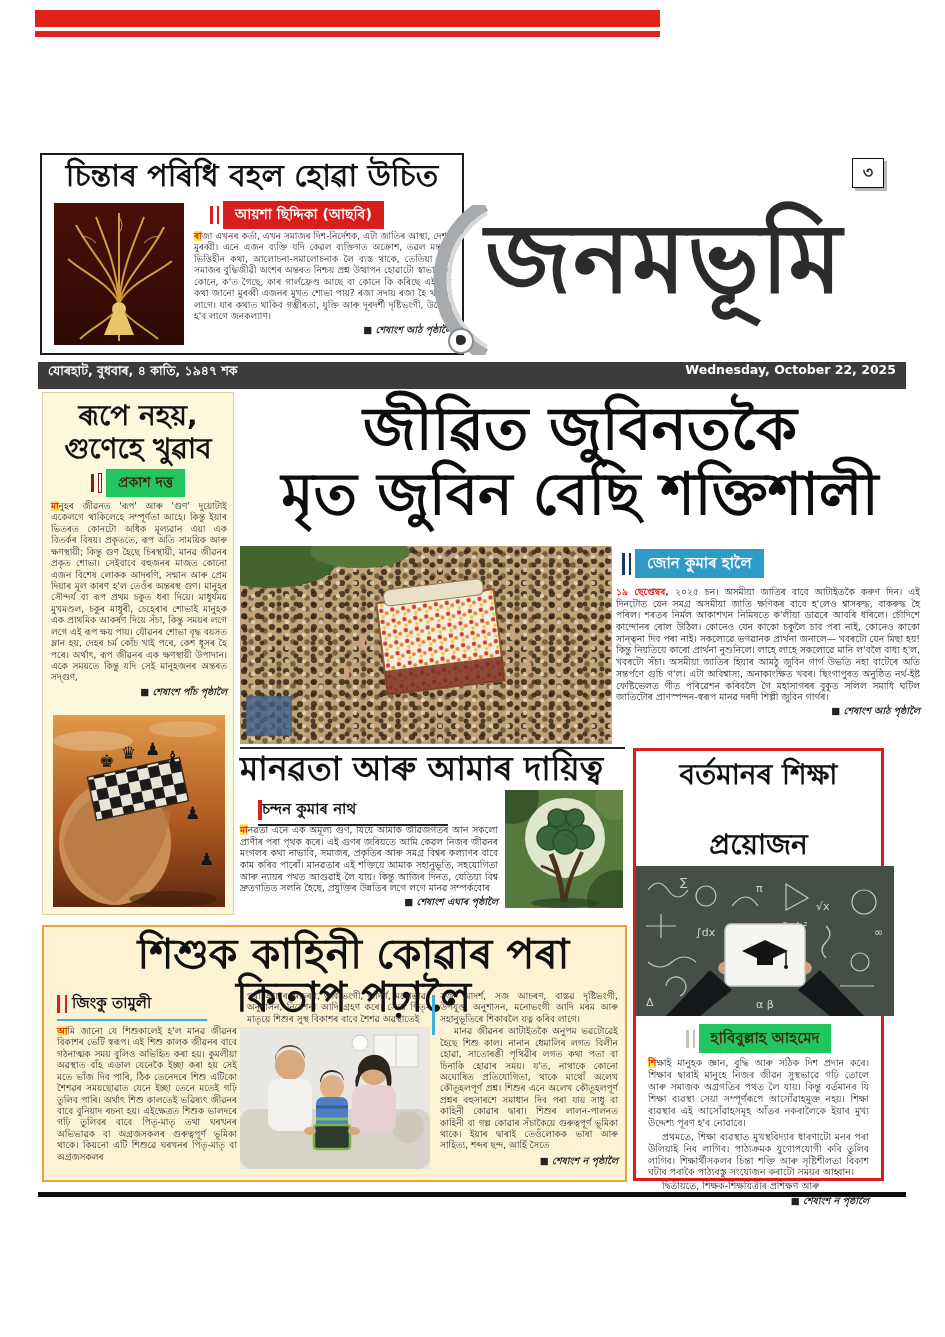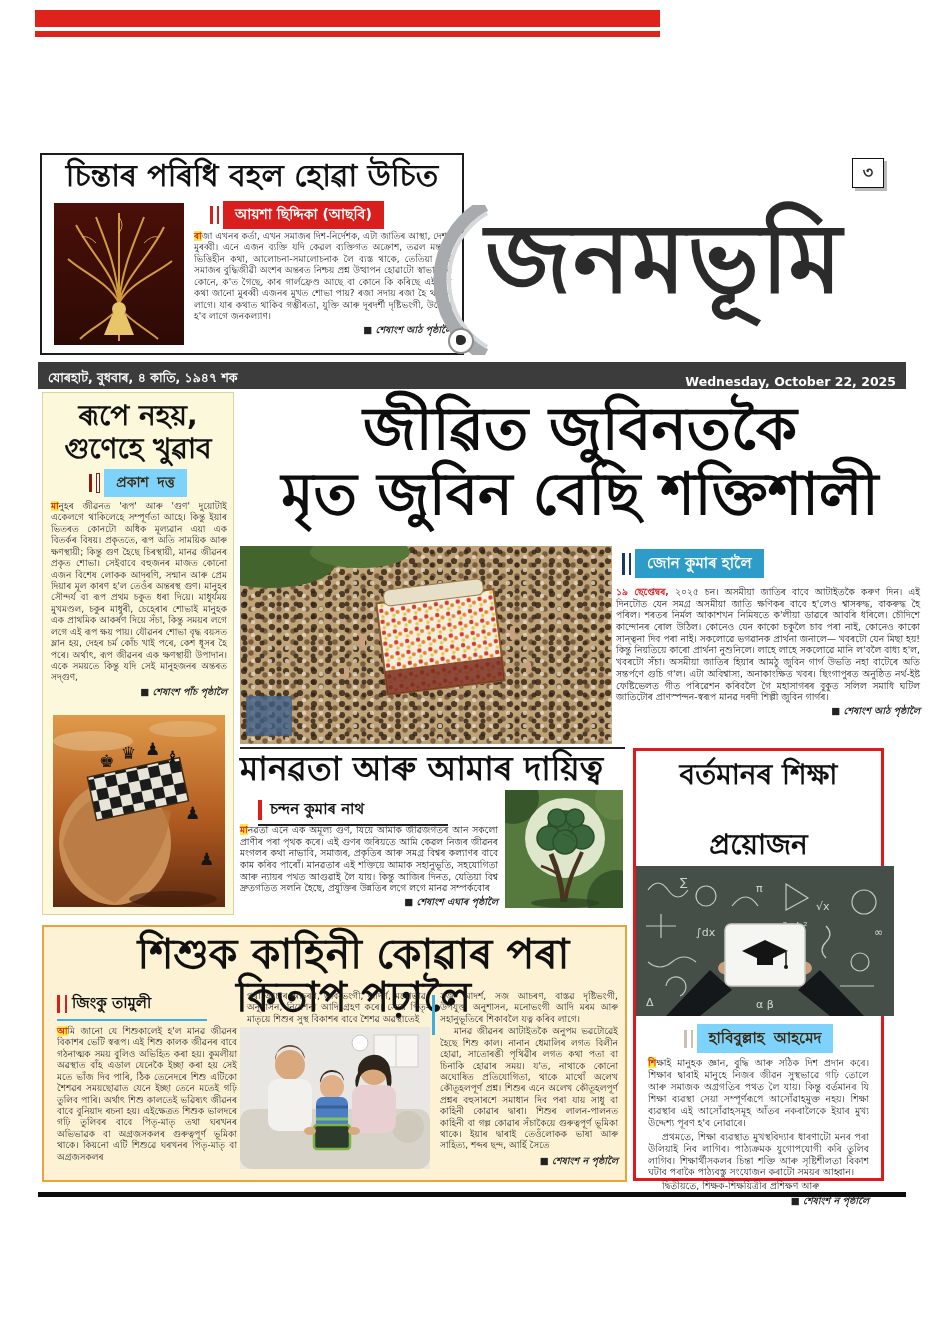--- a/index.html
+++ b/index.html
@@ -17,43 +17,43 @@
            display:flex;align-items:center;justify-content:center;font-size:16px;font-weight:700;}
   .masthead{font-size:96px;font-weight:900;color:#2b2b2b;letter-spacing:2px;text-align:center;line-height:1.4;
             text-shadow:-2px -2px 0 #fff,2px -2px 0 #fff,-2px 2px 0 #fff,2px 2px 0 #fff,0 3px 0 #fff;}
 
   
   .byrow{display:flex;align-items:center;gap:4px;}
   .vb{width:3px;height:18px;}
   .vb2{width:2px;height:18px;}
   .bybox{padding:2px 12px;font-size:14px;font-weight:700;white-space:nowrap;}
   .by-red{background:#d81f1e;color:#fff;}
-  .by-tan{background:#7dd3fc;color:#3a2a10;font-family:Liberation Mono, monospace;}
+  .by-tan{background:#22c55e;color:#3a2a10;}
   .by-blue{background:#2e9cc9;color:#fff;font-size:15px;}
 
   
   .bt{font-size:9px;line-height:1.27;text-align:justify;color:#26262b;margin:0;}
   .hl{color:#e0191c;background:#ffe84a;font-weight:700;}
   .redlead{color:#e0191c;font-weight:700;}
   .contin{display:block;text-align:right;font-style:italic;font-weight:600;font-size:9.5px;color:#222;margin-top:2px;}
 
   
-  .datebar{background:#3c3c3c;color:#fff;display:flex;justify-content:space-between;align-items:flex-end;
+  .datebar{background:#3c3c3c;color:#fff;display:flex;justify-content:space-between;align-items:flex-start;
            font-size:12.5px;font-weight:700;padding:0 10px;box-sizing:border-box;}
 
   
   .leftcol{background:#fcf8dc;border:1px solid #ddd3a0;box-sizing:border-box;}
   .leftcol h2{margin:6px 4px 4px;text-align:center;font-size:28px;line-height:1.18;font-weight:800;color:#111;}
 
   
   .mainhead{font-weight:800;color:#0d0d0d;text-align:center;line-height:1.12;}
 
   
   .hum-head{font-size:33px;font-weight:800;color:#111;line-height:1.05;}
-  .hum-by{display:flex;align-items:center;gap:8px;border-bottom:2px solid #222;padding-bottom:2px;width:190px;}
+  .hum-by{display:flex;align-items:center;gap:0;border-bottom:2px solid #222;padding-bottom:2px;width:190px;}
   .hum-by .bar{width:4px;height:20px;background:#d81f1e;}
   .hum-by span{font-size:15px;font-weight:700;color:#111;}
 
   
   .edubox{border:3px solid #e0191c;background:#fff;box-sizing:border-box;}
   .edubox h2{margin:6px 4px 2px;text-align:center;font-size:28px;line-height:1.25;font-weight:800;color:#111;}
 
   
   .kidsbox{background:#fdf3d4;border:2px solid #eca33c;box-sizing:border-box;padding-left:38px;}
   .kidsbox h2{margin:6px 8px 2px;text-align:center;font-size:41px;line-height:1.05;font-weight:800;color:#111;}

